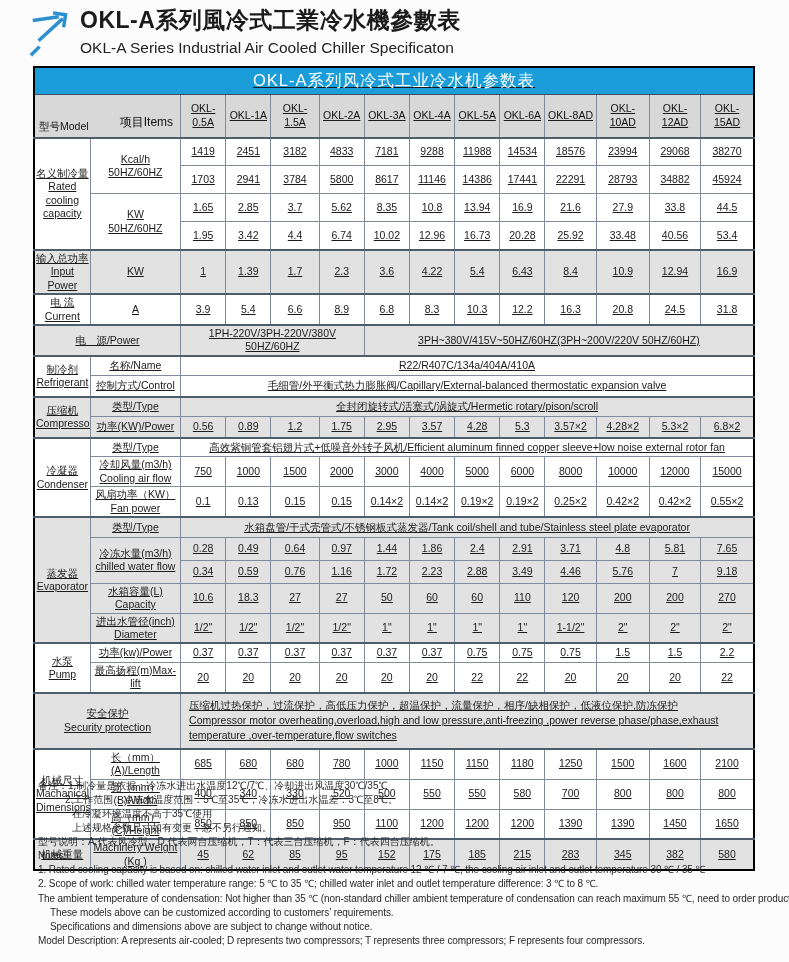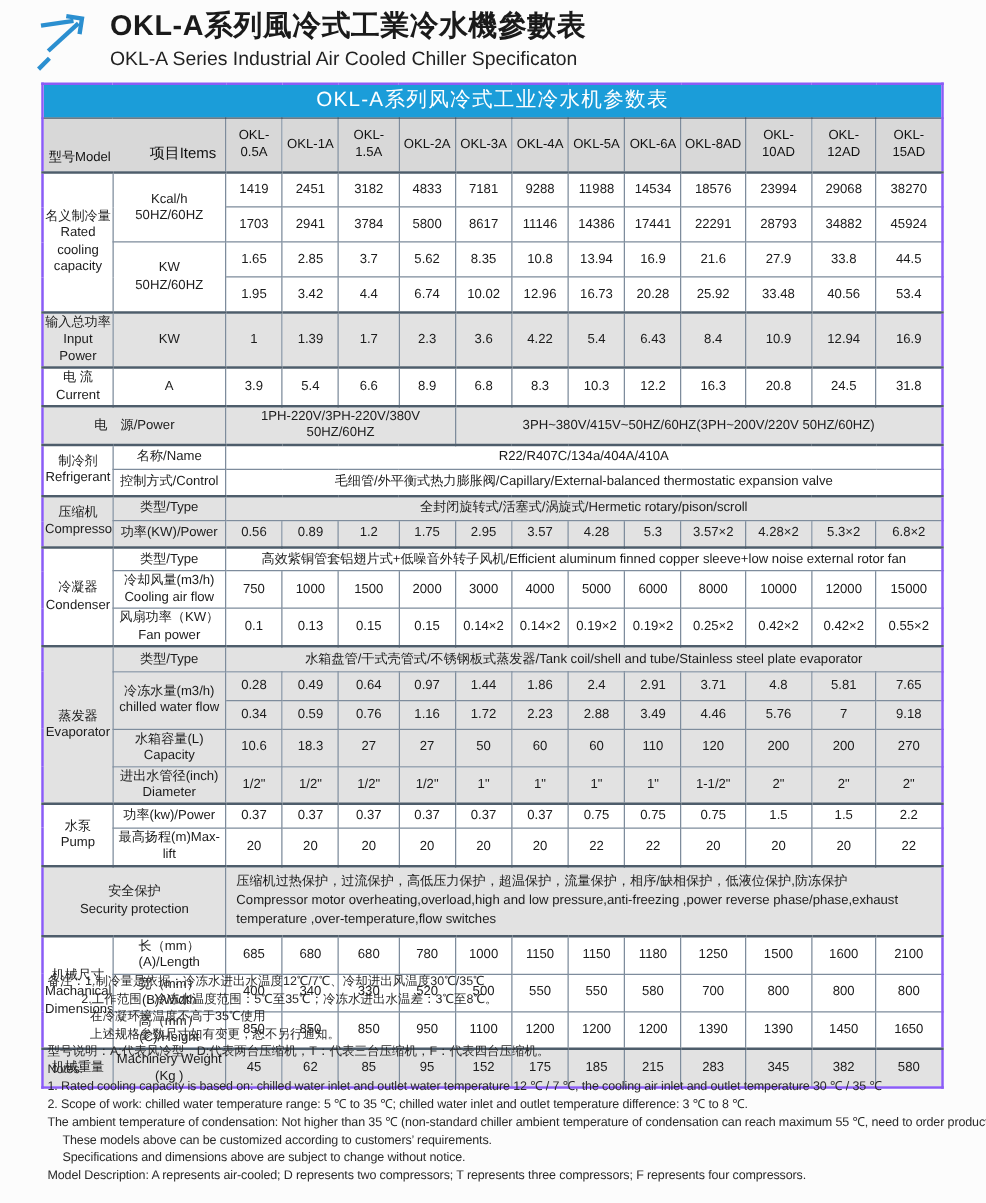--- a/index.html
+++ b/index.html
@@ -6,30 +6,31 @@
   html,body { margin:0; padding:0; }
   body {
     width:789px; height:962px; background:#fcfcfc;
     font-family:"Liberation Sans", sans-serif; color:#1c1c1c;
   }
   .page { position:relative; width:789px; height:962px; overflow:hidden; }
 
   
   .masthead { position:absolute; left:28px; top:5px; display:flex; align-items:flex-start; }
   .brand { width:52px; height:54px; flex:0 0 auto; margin-top:4px; }
-  .titles { margin-left:8px; }
+  .titles { }
   .title-zh { margin:0; font-size:23px; font-weight:600; letter-spacing:0.5px; color:#1a1a1a; }
   .title-en { margin:3px 0 0; font-size:15.5px; font-weight:500; color:#222; }
 
   
   table.spec {
     position:absolute; left:33px; top:66px; width:722px;
     border-collapse:collapse; table-layout:fixed;
     font-size:10.5px; color:#1b1b1b;
-    border:2px solid #8b5cf6;
+    border:2px solid #000000;
+    text-decoration:underline;
   }
   table.spec th, table.spec td {
     border:1px solid #7e8c9c; text-align:center; vertical-align:middle;
     padding:1px 1px; line-height:1.28; white-space:pre-line; overflow:hidden;
   }
   tr.caption-row th.caption {
     background:#1b9dd9; color:#fff; font-size:16.5px; font-weight:500;
     letter-spacing:1px; height:27px; border-color:#40505e;
   }
   tr.model-row th { background:#d8d8d8; height:24px; font-weight:400; color:#111; }

